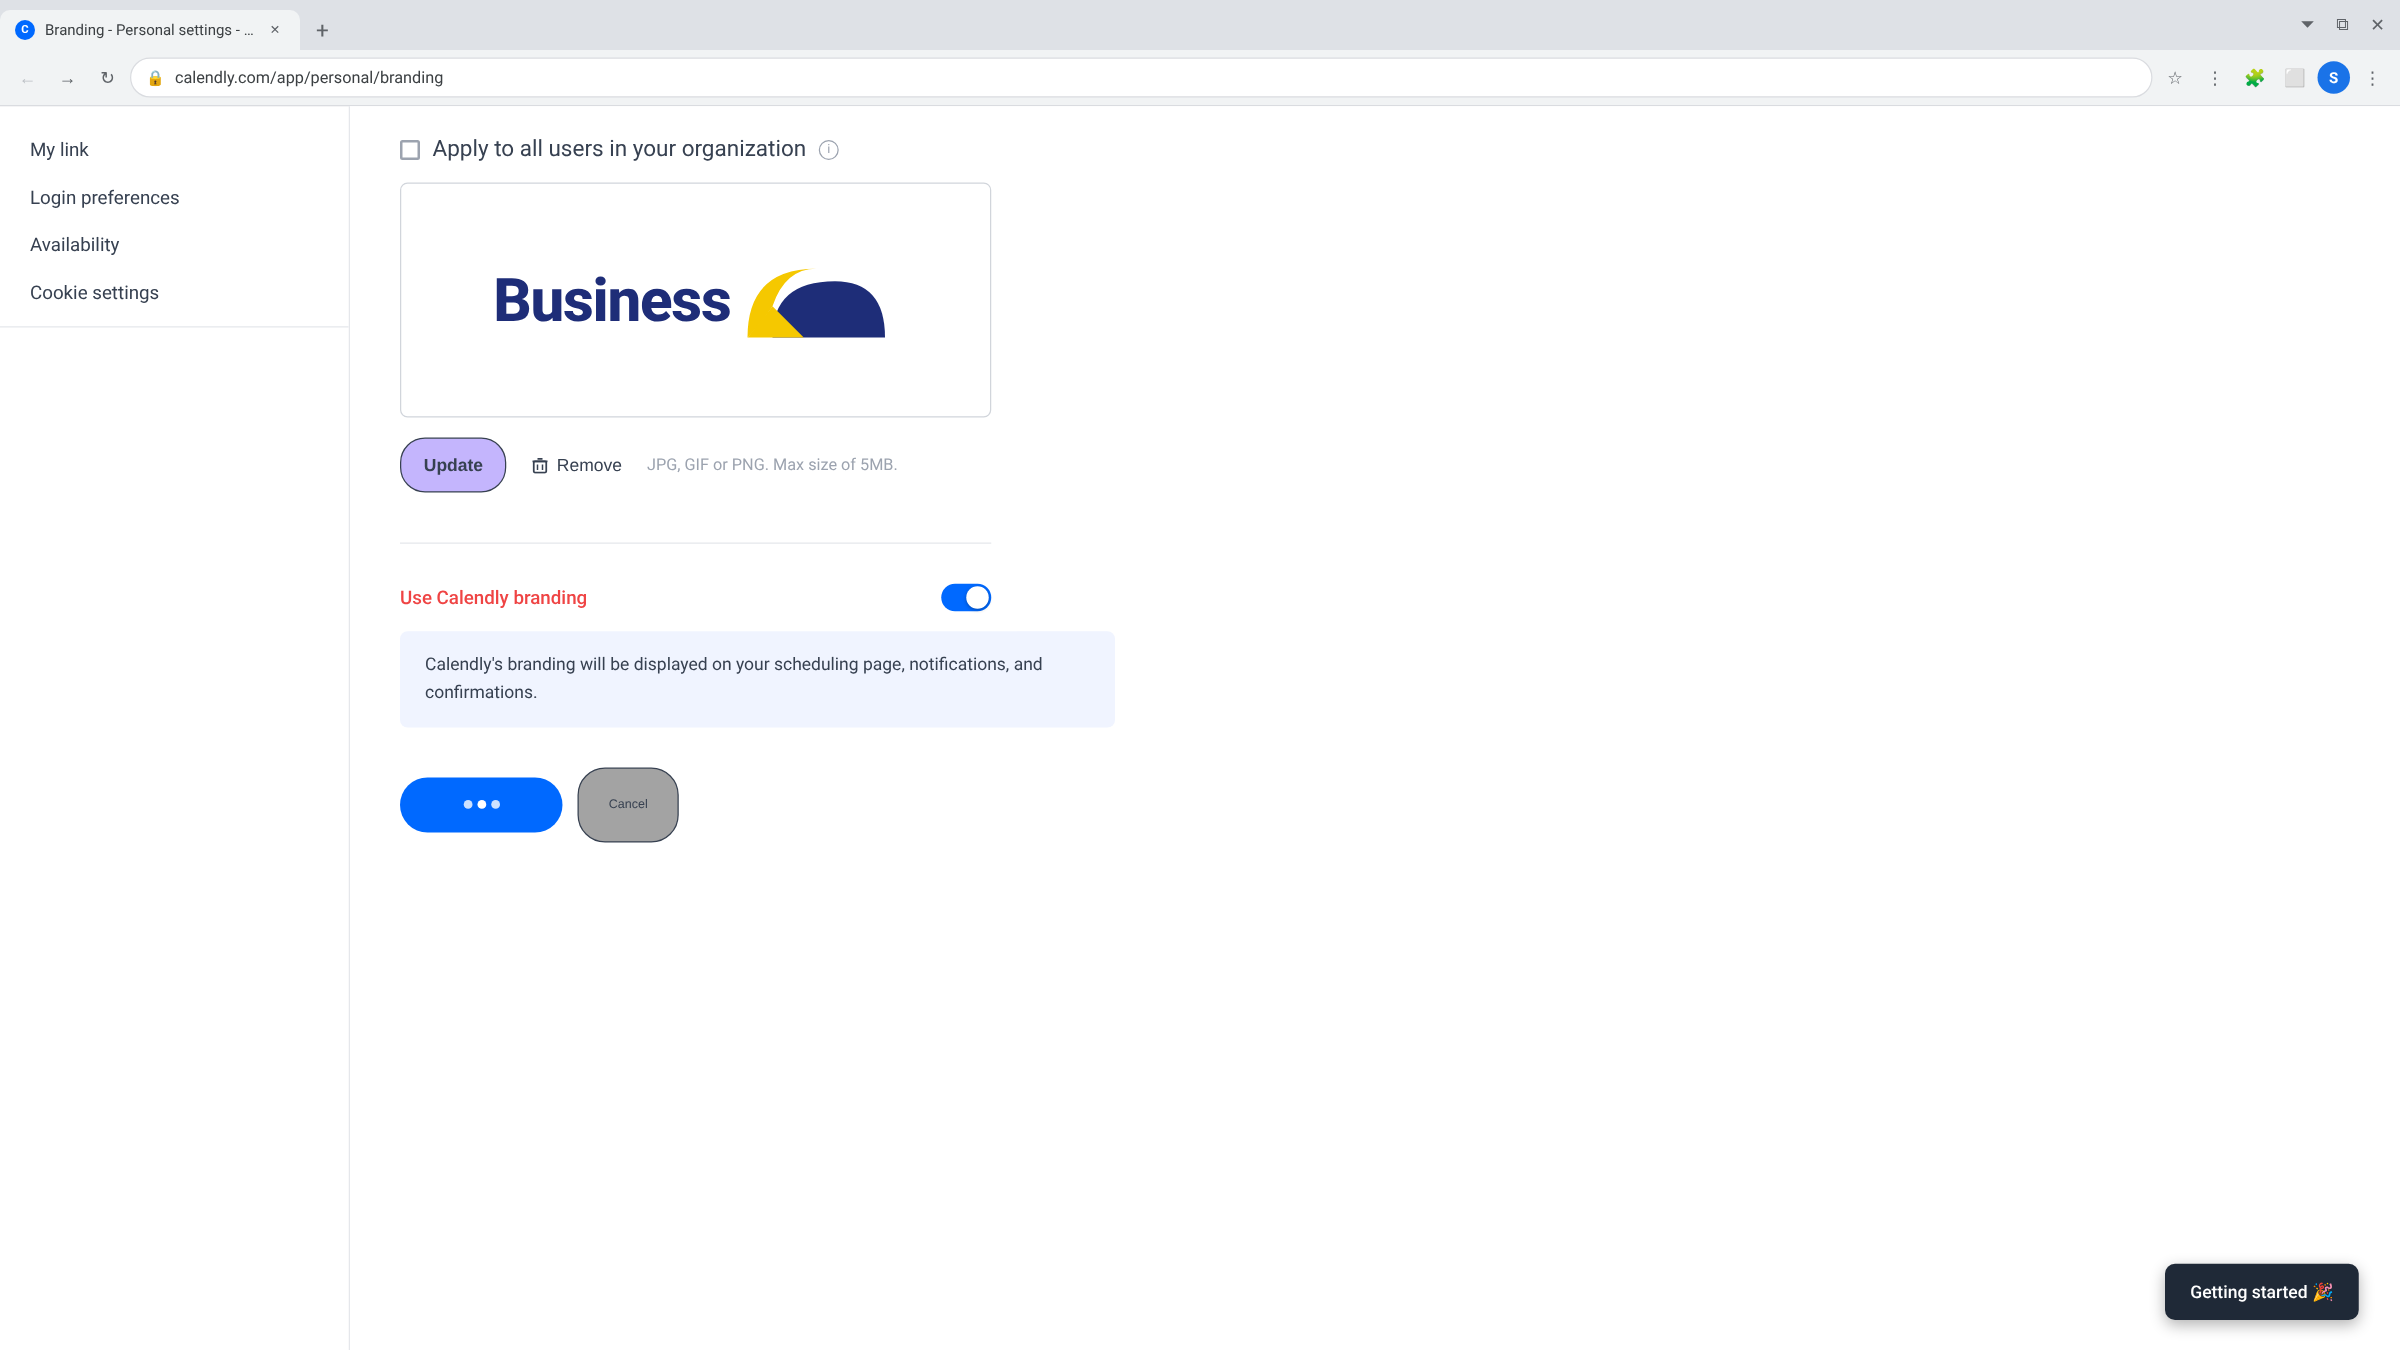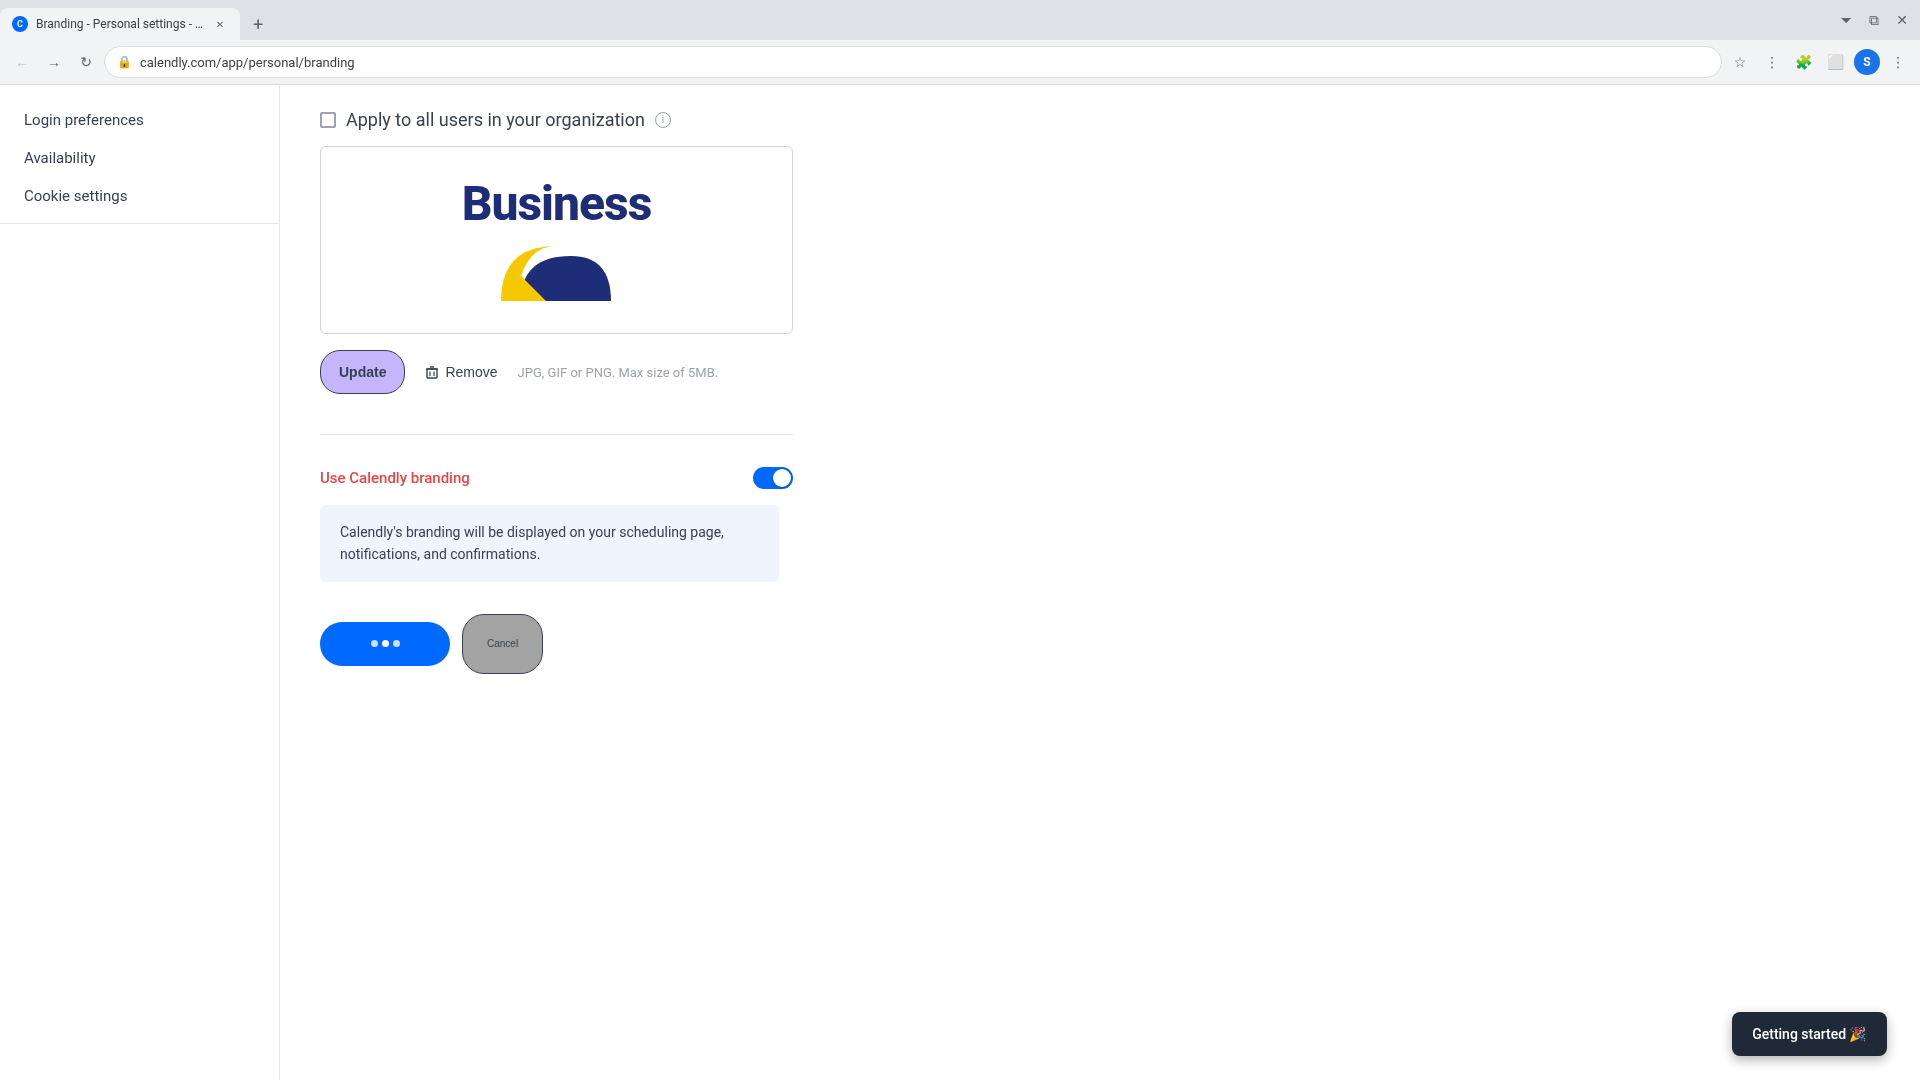--- a/index.html
+++ b/index.html
@@ -318,21 +318,21 @@
       border-radius: 50%;
       background: #fff;
       position: absolute;
       top: 2px;
       right: 2px;
       box-shadow: 0 1px 3px rgba(0,0,0,0.3);
     }
 
     
     .info-box {
-      width: 459px;
+      width: 572px;
       background: #f0f4ff;
       border-radius: 6px;
       padding: 16px 20px;
       margin-bottom: 32px;
     }
     .info-box-text {
       font-size: 14px;
       color: #374151;
       line-height: 1.6;
     }
@@ -434,37 +434,38 @@
       <div class="nav-btn">⬜</div>
       <div class="profile-icon">S</div>
       <div class="nav-btn">⋮</div>
     </div>
   </div>
 </div>
 
 <div class="page-layout">
 
   <div class="sidebar">
+    <a class="sidebar-nav-item">My link</a>
     <a class="sidebar-nav-item">Login preferences</a>
     <a class="sidebar-nav-item">Availability</a>
     <a class="sidebar-nav-item">Cookie settings</a>
     <div class="sidebar-divider"></div>
   </div>
 
   <div class="main-content">
 
     <div class="checkbox-row">
       <div class="checkbox"></div>
       <span class="checkbox-label">Apply to all users in your organization</span>
       <div class="info-icon">i</div>
     </div>
 
     <div class="logo-preview-box">
 
-      <div style="display:flex;flex-direction:column;align-items:center;gap:4px;">
+      <div style="display:flex;flex-direction:row;align-items:center;gap:4px;">
         <span class="business-logo-text">
           <span style="color:#1e2d78;">B</span><span style="color:#1e2d78;">usiness</span>
         </span>
 
         <svg width="130" height="70" viewBox="0 0 130 70">
 
           <path d="M10,65 Q10,10 65,10 Q40,10 30,40 Q20,55 10,65 Z" fill="#f5c800"></path>
 
           <path d="M30,65 Q30,20 80,20 Q120,20 120,65 Z" fill="#1e2d78"></path>
 

